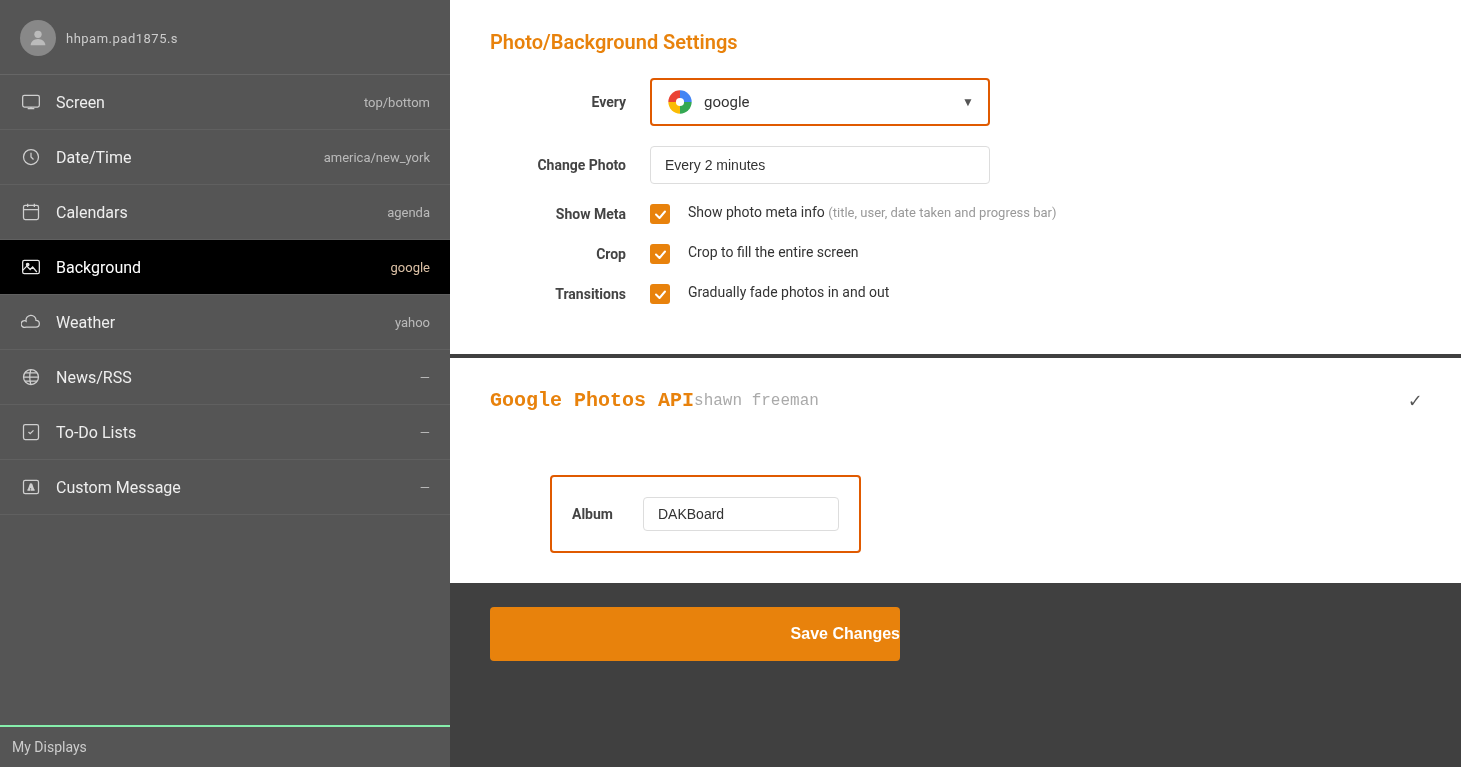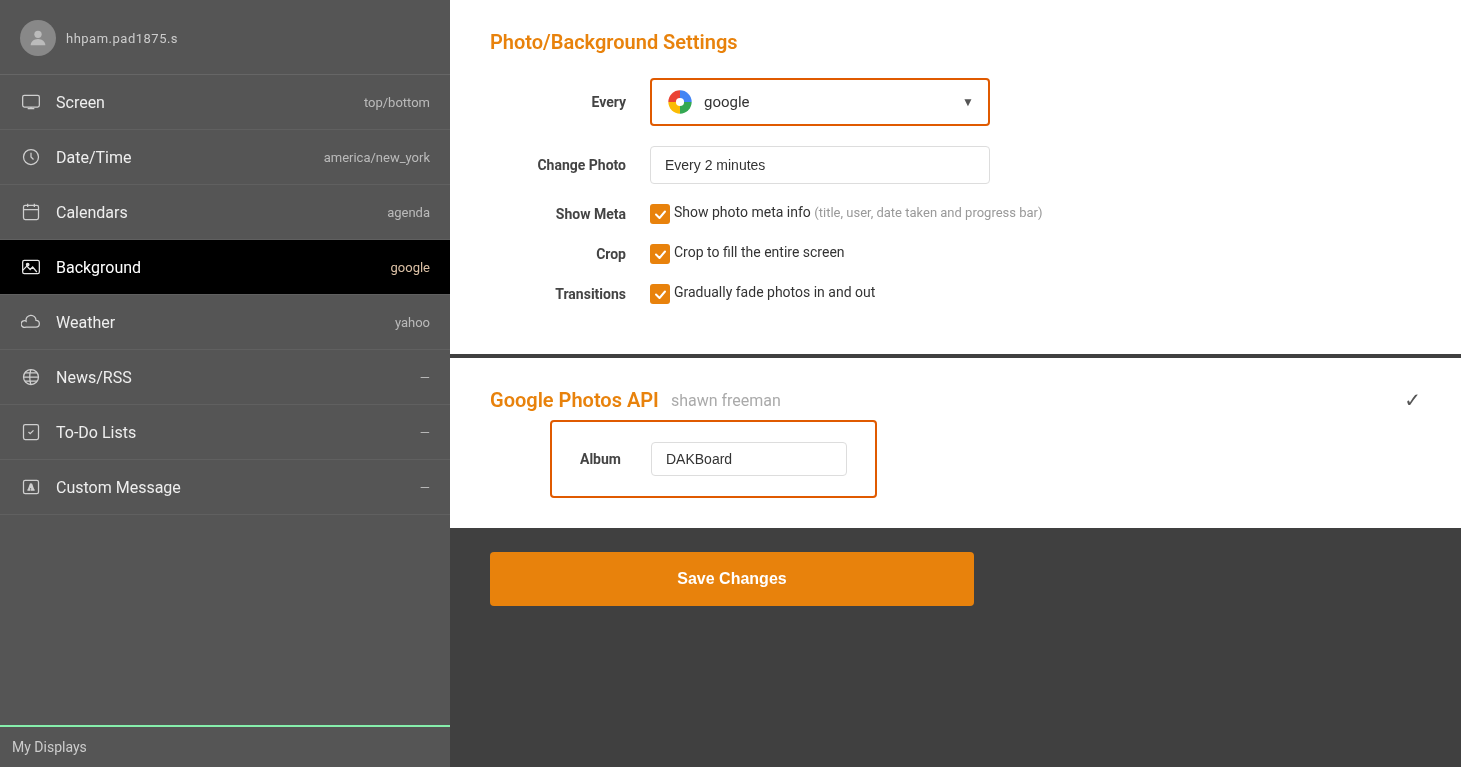--- a/index.html
+++ b/index.html
@@ -189,21 +189,21 @@
       font-size: 14px;
       color: #333;
       cursor: pointer;
       appearance: none;
       -webkit-appearance: none;
     }
 
     .checkbox-row {
       display: flex;
       align-items: flex-start;
-      gap: 4px;
+      gap: 18px;
     }
 
     .checkbox-orange {
       width: 20px;
       height: 20px;
       background: #e8820c;
       border-radius: 3px;
       display: flex;
       align-items: center;
       justify-content: center;
@@ -223,22 +223,22 @@
 
     .checkbox-text .muted {
       color: #999;
       font-size: 13px;
     }
 
     
     .section-subtitle {
       display: flex;
       align-items: center;
-      gap: 12px;
-      margin-bottom: 8px;
+      margin-bottom: 37px;
+      font-family: Liberation Mono, monospace;
     }
 
     .section-subtitle-title {
       font-size: 20px;
       color: #e8820c;
       font-weight: 600;
     }
 
     .section-subtitle-user {
       font-size: 16px;
@@ -248,25 +248,26 @@
 
     .checkmark-right {
       margin-left: auto;
       color: #555;
       font-size: 20px;
     }
 
     .album-box {
       border: 2px solid #e05a00;
       border-radius: 4px;
-      padding: 20px 28px;
+      padding: 20px 20px;
       display: inline-flex;
       align-items: center;
       gap: 30px;
       margin-left: 0;
+      margin-top: 25px;
     }
 
     .album-label {
       font-weight: 700;
       font-size: 14px;
       color: #444;
     }
 
     .album-input {
       border: 1px solid #ddd;
@@ -284,22 +285,22 @@
 
     .save-btn {
       background: #e8820c;
       color: #fff;
       border: none;
       border-radius: 4px;
       padding: 18px 0;
       font-size: 16px;
       font-weight: 600;
       cursor: pointer;
-      width: 484px;
-      text-align: center;
+      width: 410px;
+      text-align: right;
     }
 
     
     .main-content::-webkit-scrollbar { width: 6px; }
     .main-content::-webkit-scrollbar-track { background: #f0f0f0; }
     .main-content::-webkit-scrollbar-thumb { background: #ccc; border-radius: 3px; }
   </style>
 </head>
 <body>
 

